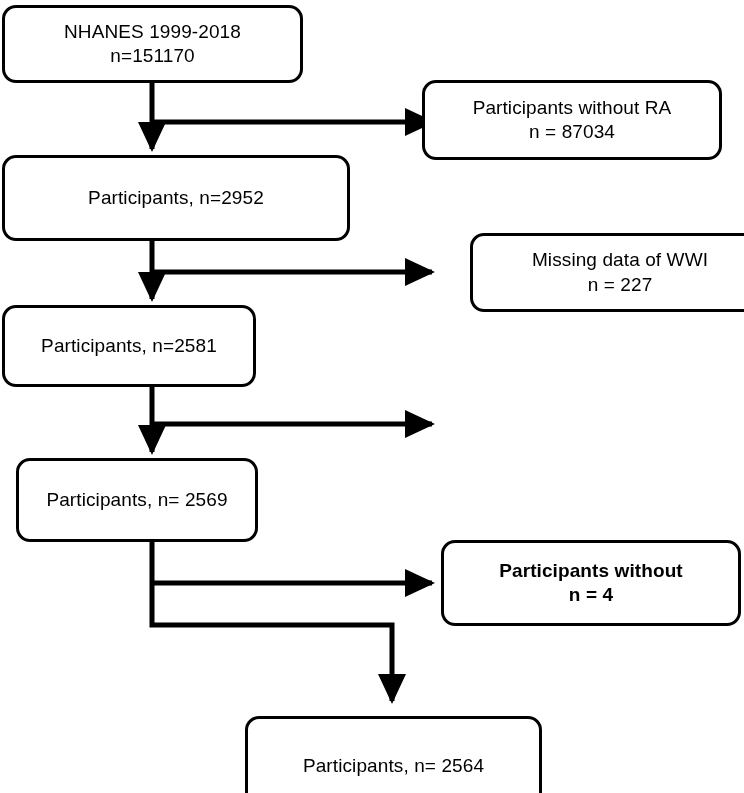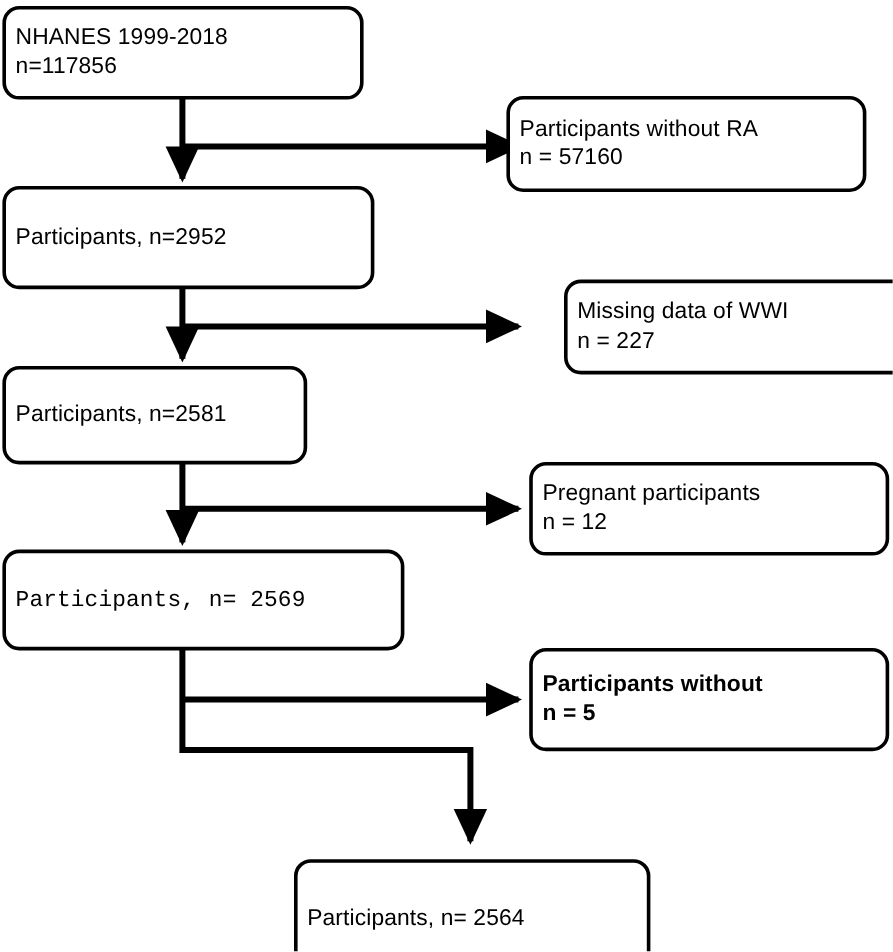--- a/index.html
+++ b/index.html
@@ -24,20 +24,21 @@
   }
   .node {
     position: absolute;
     box-sizing: border-box;
     border: 3px solid #000000;
     border-radius: 14px;
     background: #ffffff;
     display: flex;
     align-items: center;
     justify-content: center;
+    text-align: center;
     color: #000000;
     font-size: 19px;
     line-height: 1.28;
     font-weight: 400;
     letter-spacing: 0.1px;
     padding: 2px 8px;
   }
   .node .lines {
     width: 100%;
   }
@@ -87,69 +88,63 @@
     </g>
 
     <g>
       <line x1="152" y1="583" x2="432" y2="583" stroke="#000000" stroke-width="5" marker-end="url(#arrowhead)"></line>
     </g>
   </svg>
 
   <div class="node" style="left:2px; top:5px; width:301px; height:78px;">
     <span class="lines">
       <span class="line">NHANES 1999-2018</span>
-      <span class="line">n=117856</span>
+      <span class="line">n=151170</span>
     </span>
   </div>
 
-  <div class="node" style="left:2px; top:155px; width:310px; height:86px;">
+  <div class="node" style="left:2px; top:155px; width:348px; height:86px;">
     <span class="lines">
       <span class="line">Participants, n=2952</span>
     </span>
   </div>
 
   <div class="node" style="left:2px; top:305px; width:254px; height:82px;">
     <span class="lines">
       <span class="line">Participants, n=2581</span>
     </span>
   </div>
 
-  <div class="node" style="left:2px; top:458px; width:335px; height:84px;font-family:Liberation Mono, monospace;">
+  <div class="node" style="left:16px; top:458px; width:242px; height:84px;">
     <span class="lines">
       <span class="line">Participants, n= 2569</span>
     </span>
   </div>
 
   <div class="node" style="left:245px; top:716px; width:297px; height:100px;">
     <span class="lines">
       <span class="line">Participants, n= 2564</span>
     </span>
   </div>
 
   <div class="node" style="left:422px; top:80px; width:300px; height:80px;">
     <span class="lines">
       <span class="line">Participants without RA</span>
-      <span class="line">n = 57160</span>
+      <span class="line">n = 87034</span>
     </span>
   </div>
 
   <div class="node" style="left:441px; top:233px; width:300px; height:79px;margin-left:29px;">
     <span class="lines">
       <span class="line">Missing data of WWI</span>
       <span class="line">n = 227</span>
     </span>
   </div>
 
-  <div class="node" style="left:441px; top:385px; width:300px; height:78px;">
-    <span class="lines">
-      <span class="line">Pregnant participants</span>
-      <span class="line">n = 12</span>
-    </span>
-  </div>
 
   <div class="node" style="left:441px; top:540px; width:300px; height:86px;font-weight:bold;">
     <span class="lines">
       <span class="line">Participants without</span>
-      <span class="line">n = 5</span>
+      <span class="line">n = 4</span>
     </span>
   </div>
 
 </div>
 
 </body></html>

